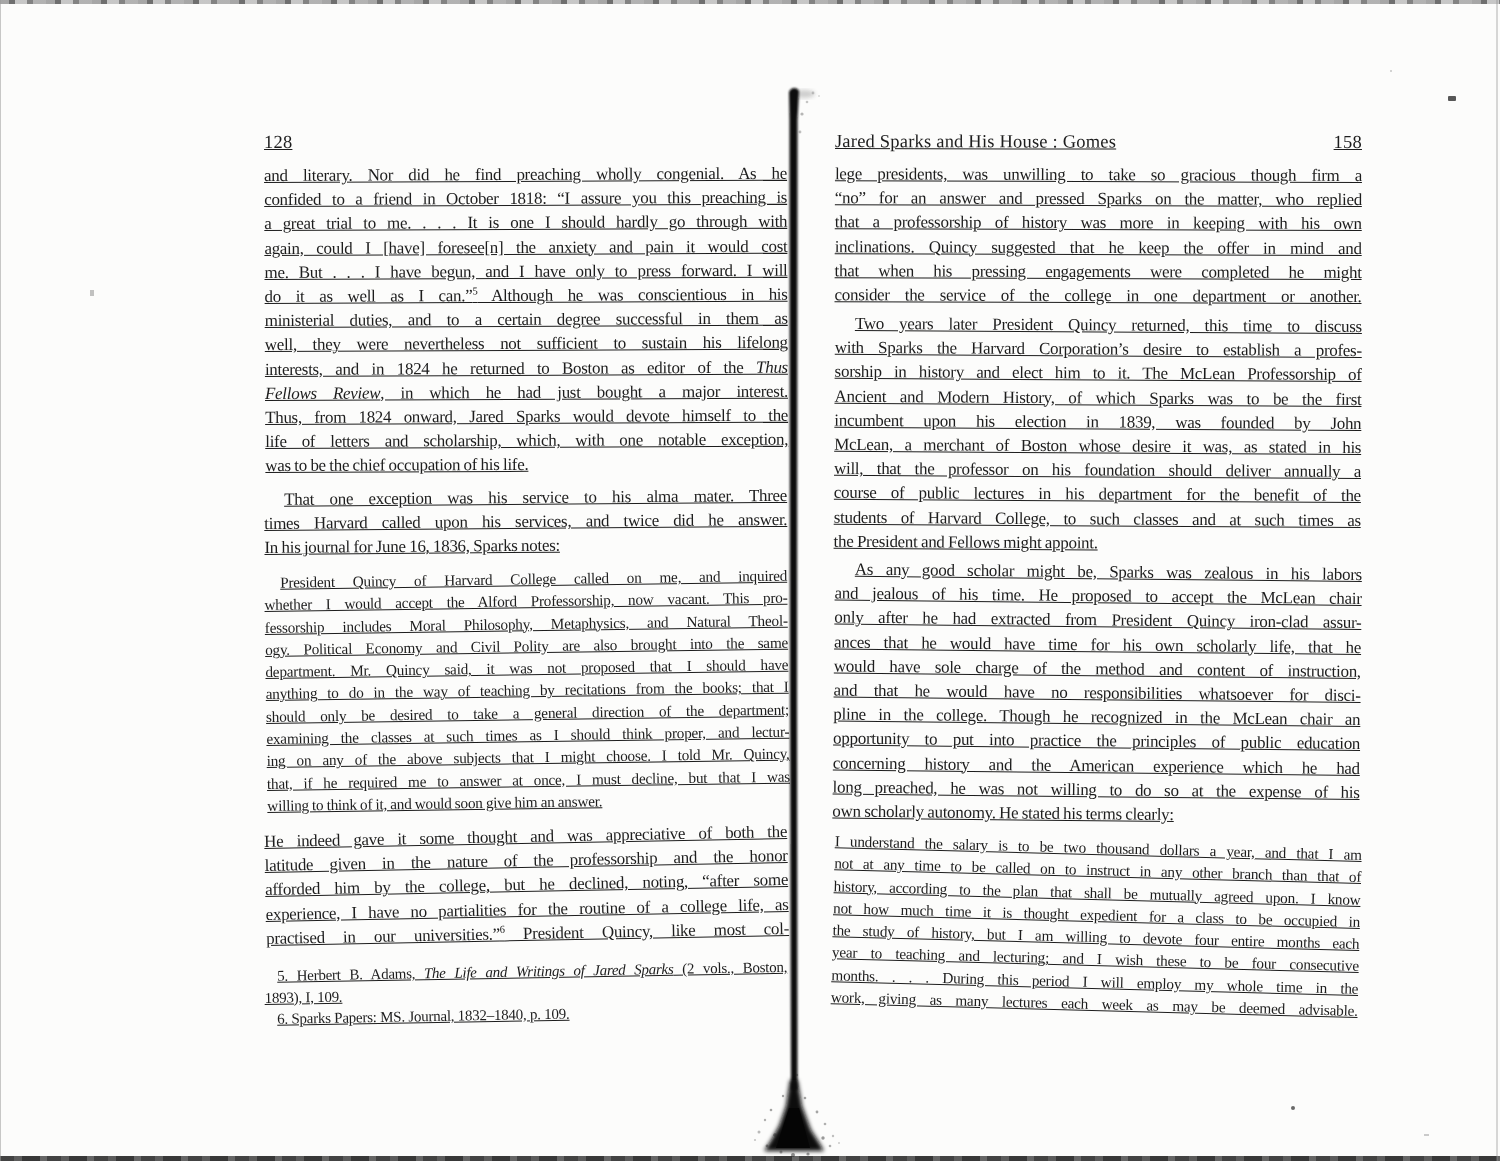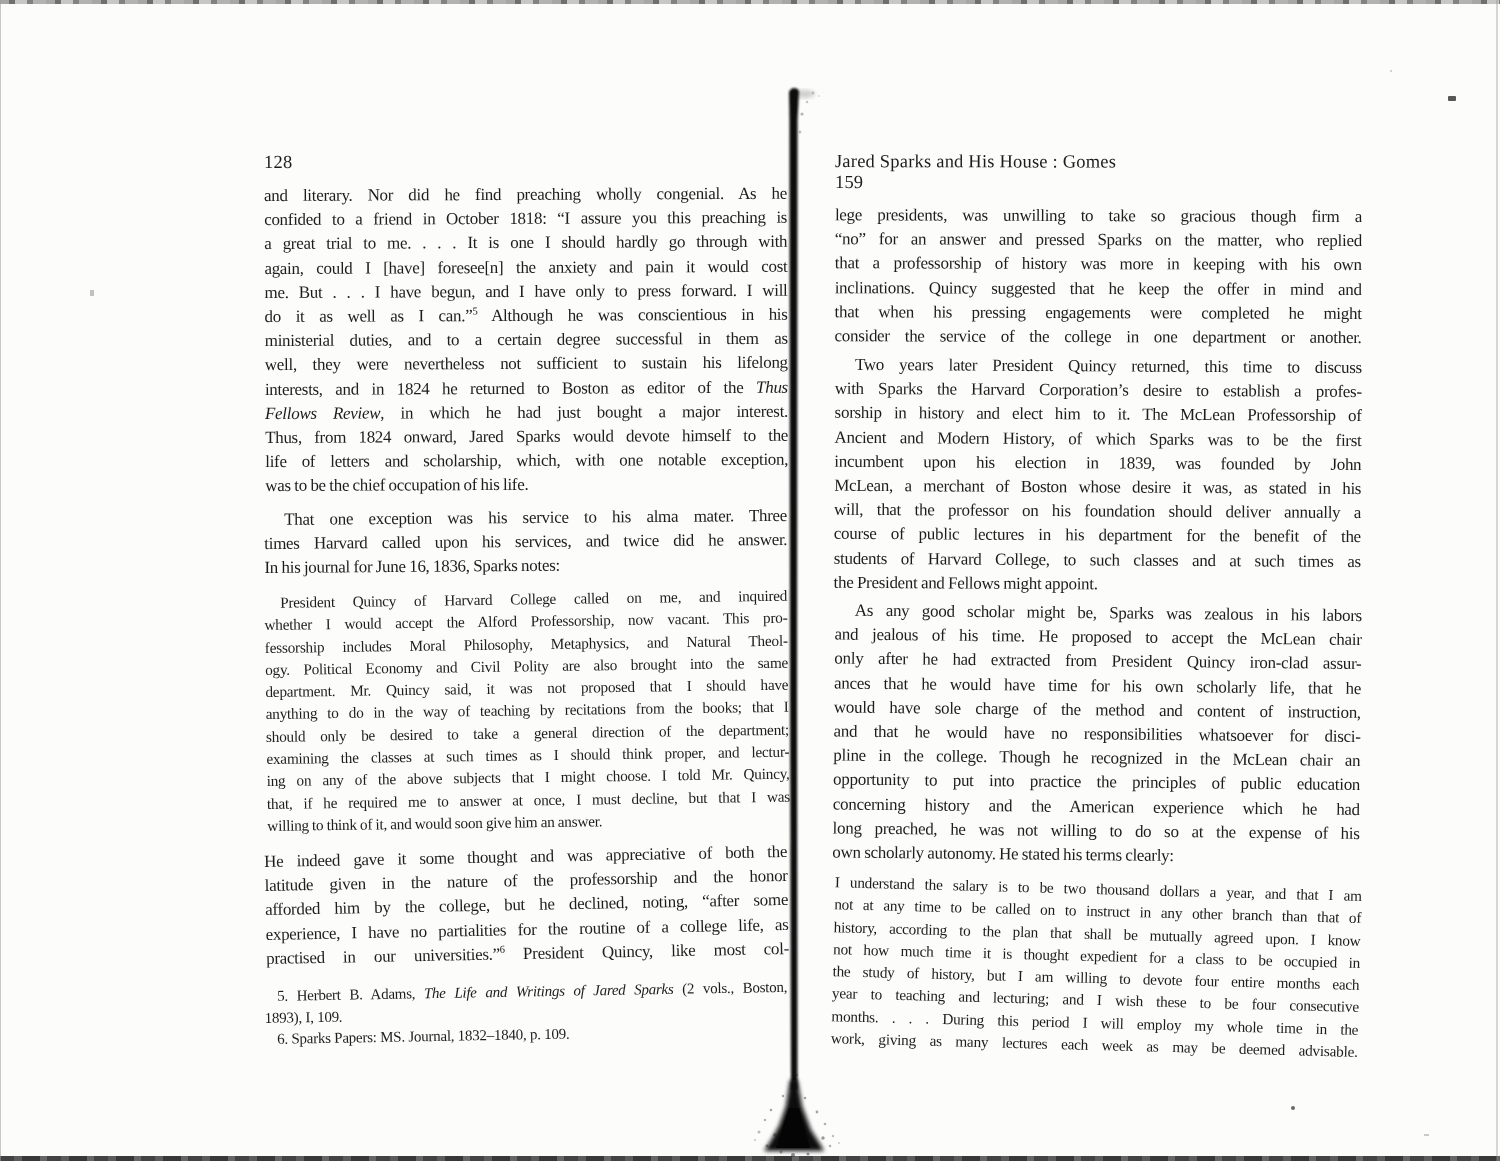--- a/index.html
+++ b/index.html
@@ -16,30 +16,30 @@
     opacity:.75;
   }
   .edge-bottom{
     position:absolute;left:0;bottom:0;width:1500px;height:5px;
     background:repeating-linear-gradient(90deg,#2e2e2e 0 14px,#4a4a4a 14px 22px,#222 22px 40px,#555 40px 47px);
     opacity:.9;
   }
   .edge-left{position:absolute;left:0;top:0;width:1px;height:1161px;background:#9a9a9a;opacity:.55;}
   .edge-right{position:absolute;left:1496px;top:0;width:2px;height:1161px;background:#8f8f8f;opacity:.35;}
 
-  .page{position:absolute;top:152px;}
+  .page{position:absolute;top:132px;text-decoration:underline;}
   .page-left{left:264px;width:523px;}
   .page-right{left:835px;width:527px;}
 
   .page-header{
     display:flex;justify-content:space-between;align-items:baseline;
     font-size:18.5px;letter-spacing:.2px;margin-bottom:11px;
   }
   .page-left .page-header{transform:rotate(-0.15deg);transform-origin:0 0;}
-  .page-right .page-header{transform:rotate(0.1deg);transform-origin:100% 0;flex-direction:column;}
+  .page-right .page-header{transform:rotate(0.1deg);transform-origin:100% 0;}
 
   .line{
     white-space:nowrap;
     text-align:justify;
     text-align-last:justify;
   }
   .line.last{text-align-last:left;}
 
   .paragraph .line{font-size:17px;line-height:24.2px;letter-spacing:-0.3px;word-spacing:-0.5px;}
   .quote .line{font-size:15.3px;line-height:22.3px;letter-spacing:-0.25px;word-spacing:-0.4px;}
@@ -132,21 +132,21 @@
       </div>
       <div class="block footnote lp-fn6">
         <div class="line last indent">6. Sparks Papers: MS. Journal, 1832–1840, p. 109.</div>
       </div>
     </div>
 </div>
 
 <div class="page page-right">
   <div class="page-header">
     <span>Jared Sparks and His House : Gomes</span>
-    <span>159</span>
+    <span>158</span>
   </div>
   <div class="page-body">
       <div class="block paragraph rp-p1">
         <div class="line">lege presidents, was unwilling to take so gracious though firm a</div>
         <div class="line">“no” for an answer and pressed Sparks on the matter, who replied</div>
         <div class="line">that a professorship of history was more in keeping with his own</div>
         <div class="line">inclinations. Quincy suggested that he keep the offer in mind and</div>
         <div class="line">that when his pressing engagements were completed he might</div>
         <div class="line">consider the service of the college in one department or another.</div>
       </div>

